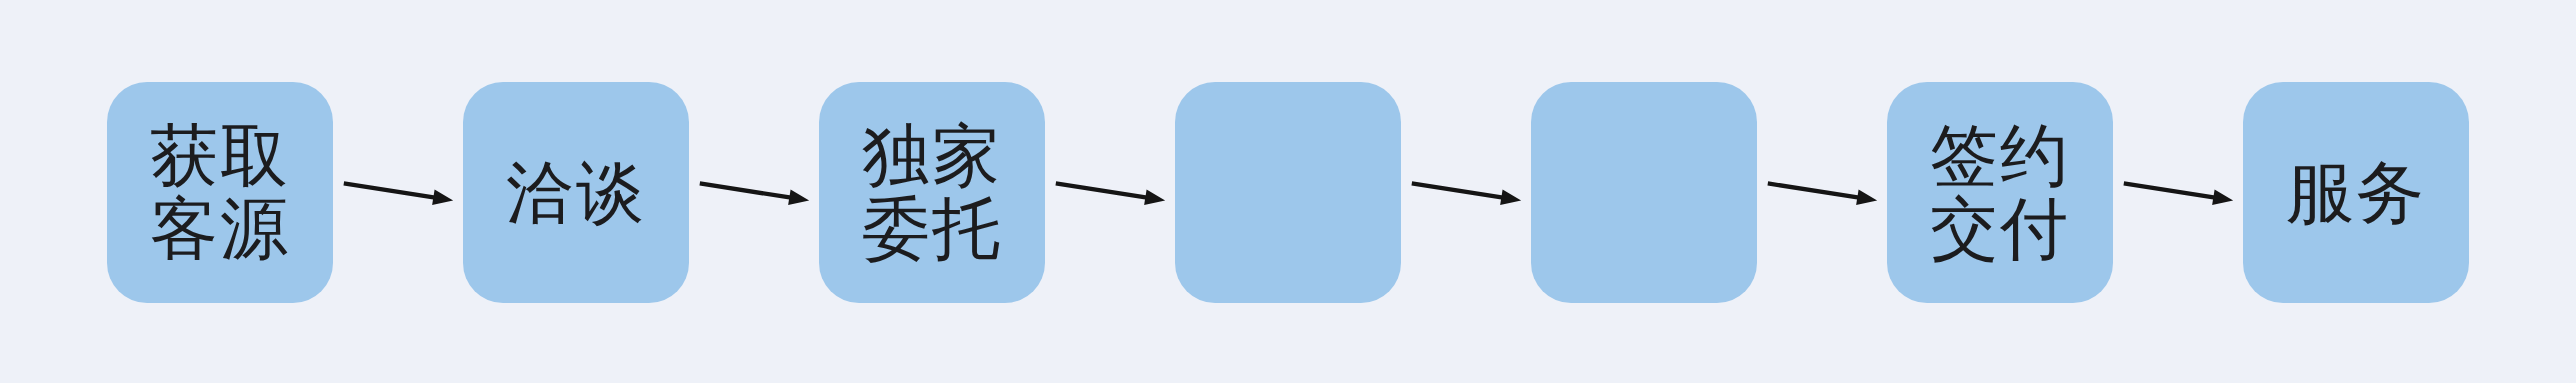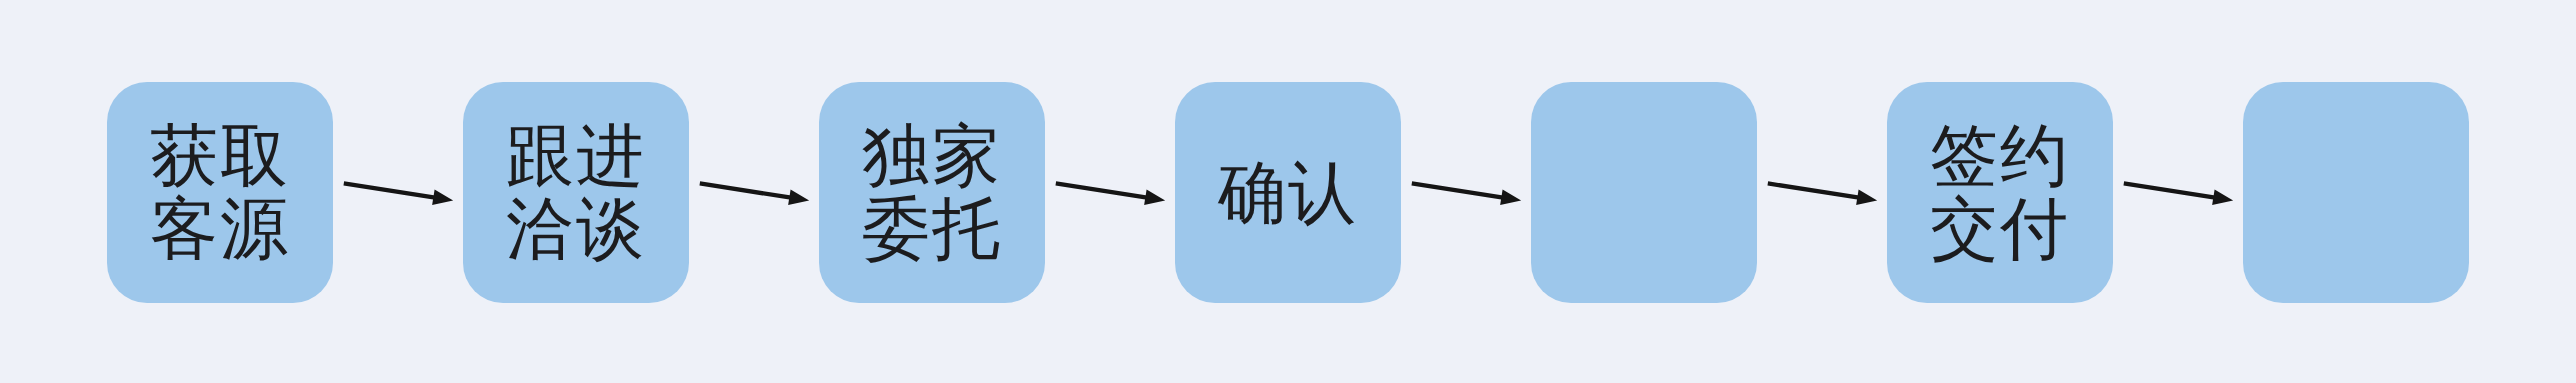--- a/index.html
+++ b/index.html
@@ -62,21 +62,20 @@
   </div>
 
   <div class="connector">
     <svg width="116" height="42" viewBox="0 0 122 44" aria-hidden="true">
       <line x1="4" y1="13" x2="100" y2="28" stroke-width="4.5"></line>
       <polygon points="119,31 96.9,35.8 99.5,19.5"></polygon>
     </svg>
   </div>
 
   <div class="node">
-    <div>跟进</div>
     <div>洽谈</div>
   </div>
 
   <div class="connector">
     <svg width="116" height="42" viewBox="0 0 122 44" aria-hidden="true">
       <line x1="4" y1="13" x2="100" y2="28" stroke-width="4.5"></line>
       <polygon points="119,31 96.9,35.8 99.5,19.5"></polygon>
     </svg>
   </div>
 
@@ -86,21 +85,20 @@
   </div>
 
   <div class="connector">
     <svg width="116" height="42" viewBox="0 0 122 44" aria-hidden="true">
       <line x1="4" y1="13" x2="100" y2="28" stroke-width="4.5"></line>
       <polygon points="119,31 96.9,35.8 99.5,19.5"></polygon>
     </svg>
   </div>
 
   <div class="node">
-    <div>确认</div>
   </div>
 
   <div class="connector">
     <svg width="116" height="42" viewBox="0 0 122 44" aria-hidden="true">
       <line x1="4" y1="13" x2="100" y2="28" stroke-width="4.5"></line>
       <polygon points="119,31 96.9,35.8 99.5,19.5"></polygon>
     </svg>
   </div>
 
   <div class="node">
@@ -119,16 +117,17 @@
   </div>
 
   <div class="connector">
     <svg width="116" height="42" viewBox="0 0 122 44" aria-hidden="true">
       <line x1="4" y1="13" x2="100" y2="28" stroke-width="4.5"></line>
       <polygon points="119,31 96.9,35.8 99.5,19.5"></polygon>
     </svg>
   </div>
 
   <div class="node">
+    <div>服务</div>
   </div>
 
 </div>
 
 
 </body></html>

